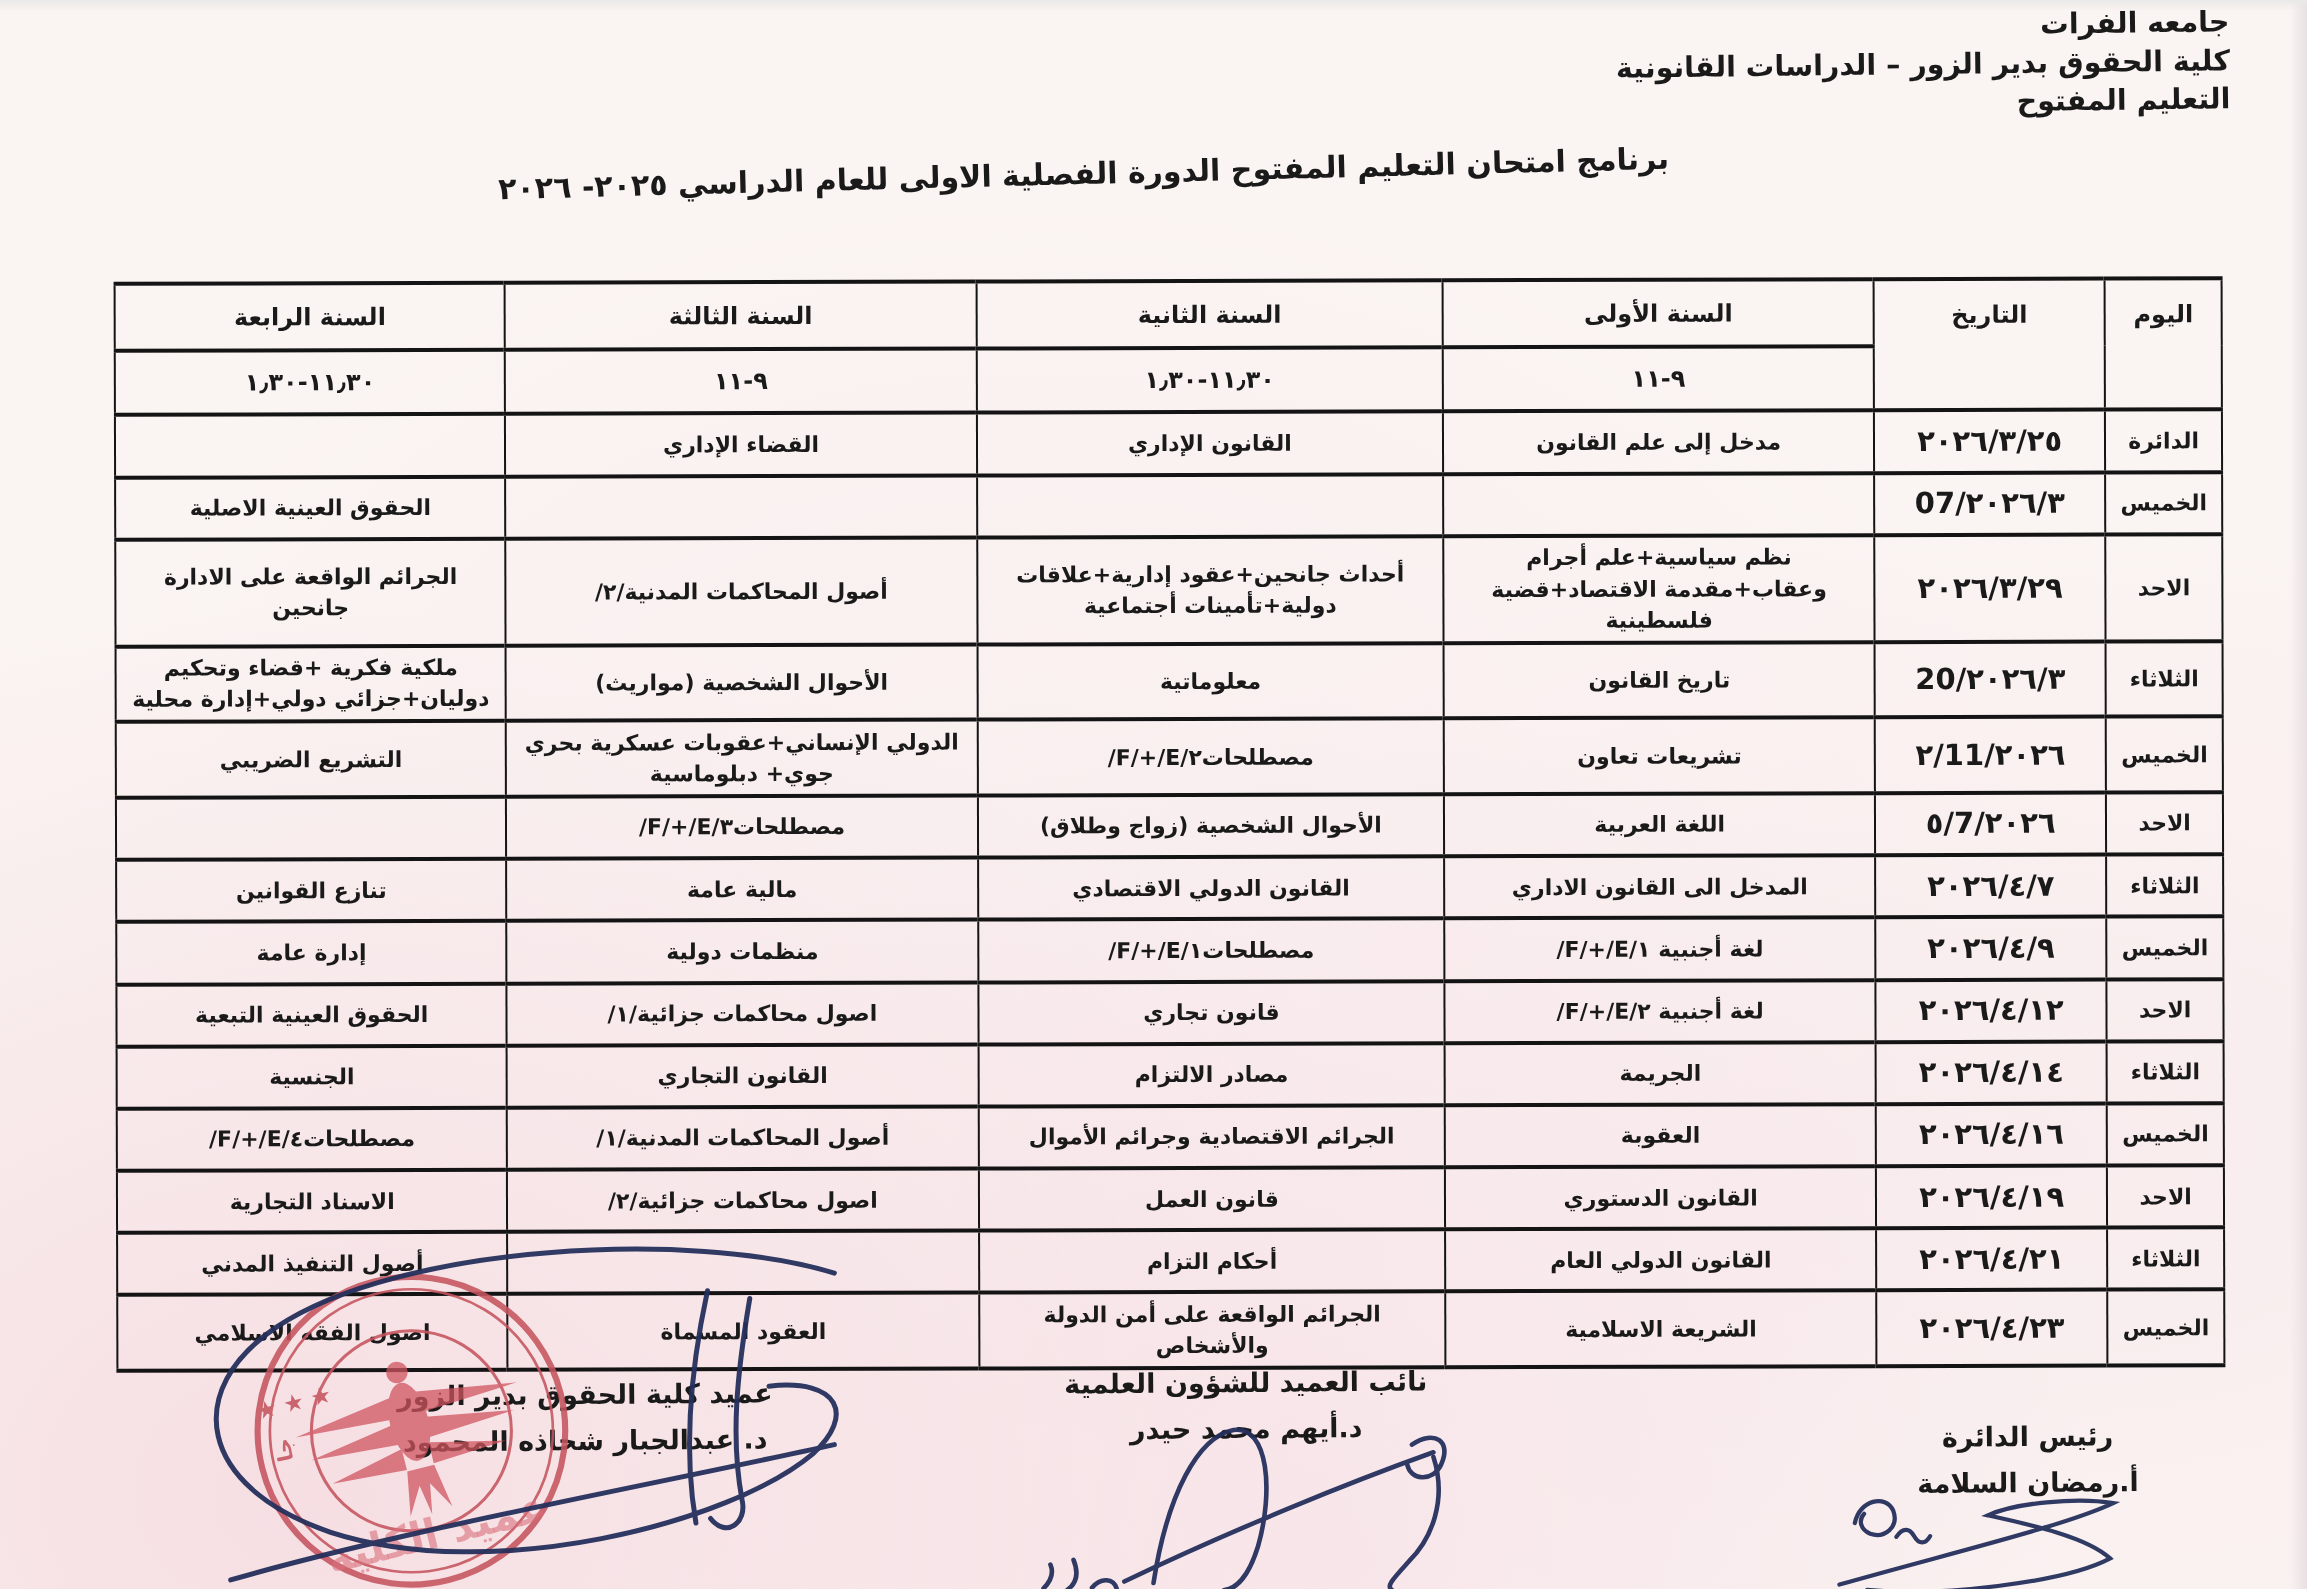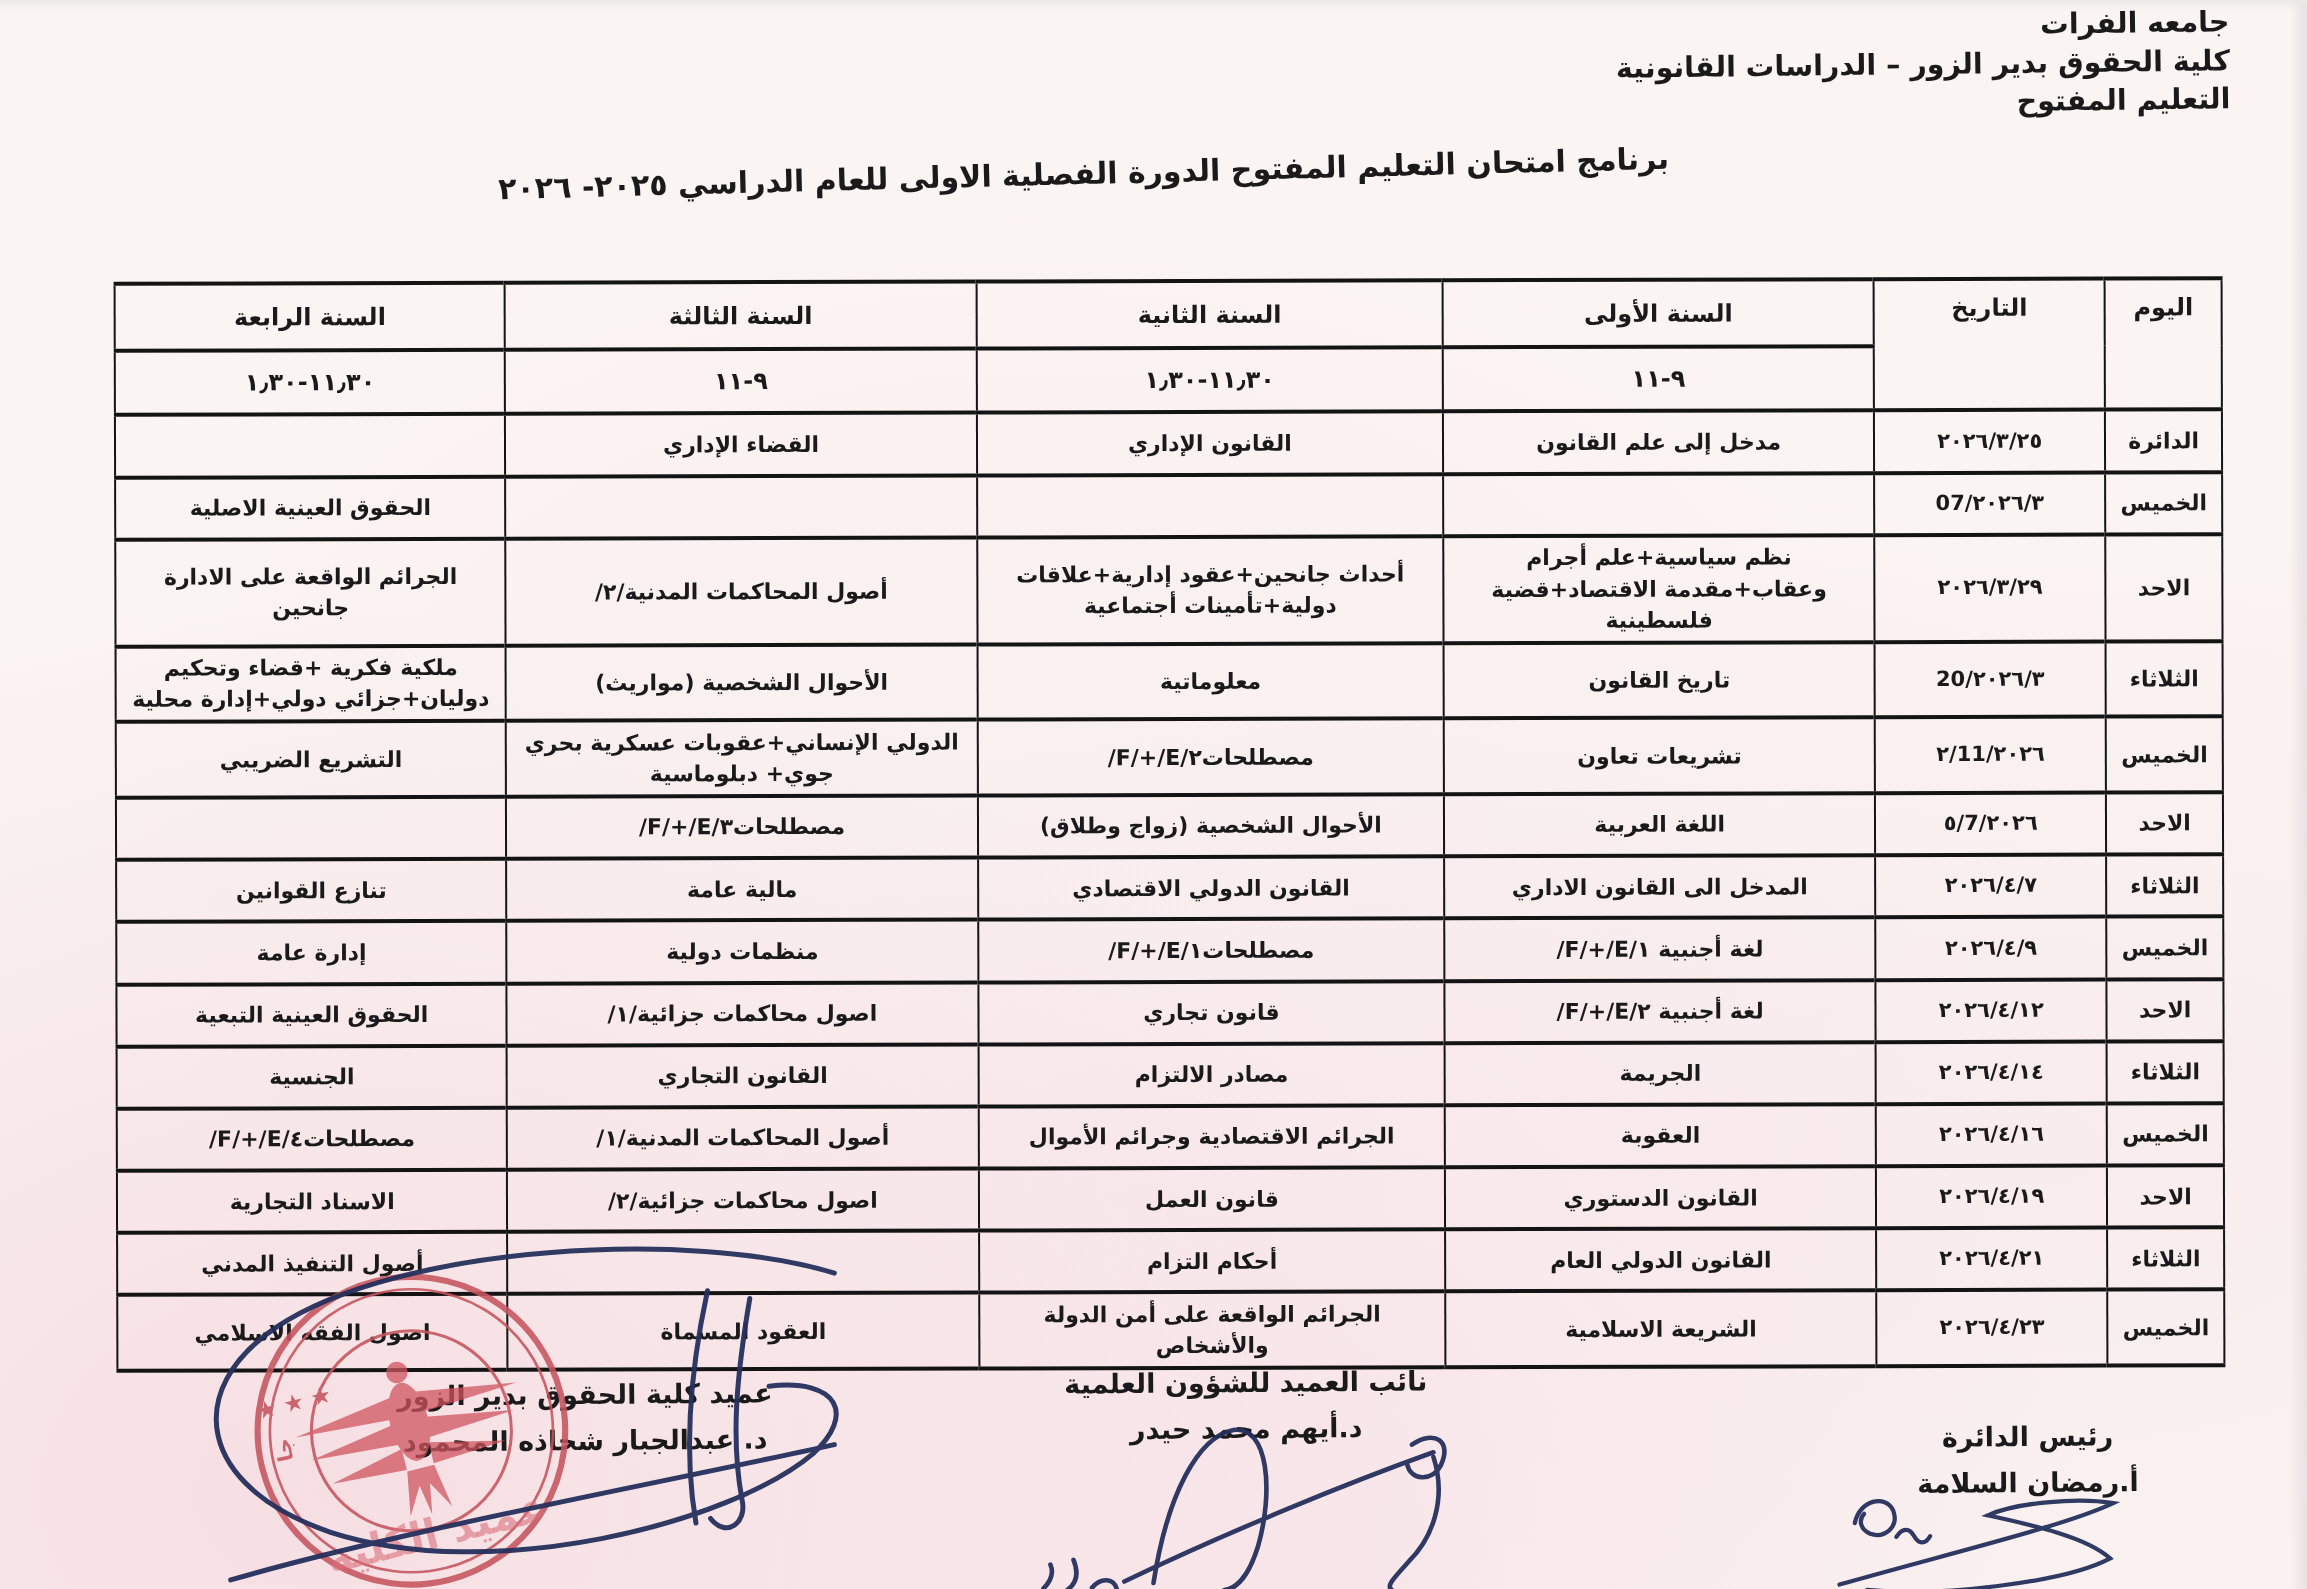--- a/index.html
+++ b/index.html
@@ -34,25 +34,25 @@
     border-collapse:collapse;table-layout:fixed;transform:rotate(-.15deg);
     background:transparent;
   }
   .exam th,.exam td{
     border:2.3px solid #141414;
     border-top-width:4.6px;border-bottom-width:4.6px;
     text-align:center;vertical-align:middle;
     font-weight:bold;padding:4.6px 7.7px;
   }
   .exam thead th{font-size:24px;height:54px;}
-  .exam thead th.corner{vertical-align:top;padding-top:13px;text-align:center;}
+  .exam thead th.corner{vertical-align:top;padding-top:20px;text-align:center;}
   .exam thead tr.times th{font-size:24px;letter-spacing:0.8px;height:51px;}
   .exam tbody td{font-size:22px;height:49px;line-height:1.42;}
   .exam td.day-cell{font-size:22px;}
-  .exam td.date-cell{font-size:21px;letter-spacing:0.8px;}
+  .exam td.date-cell{font-size:29px;letter-spacing:0.8px;}
   .sig-block{position:absolute;text-align:center;font-weight:bold;transform:rotate(-.5deg);}
   .sig-block .sig-title{font-size:27px;white-space:nowrap;margin:0;}
   .sig-block .sig-name{font-size:27px;white-space:nowrap;margin:15.4px 0 0 0;}
   #ink-layer{position:absolute;left:0;top:1200px;width:2307px;height:390px;pointer-events:none;}
 </style>
 </head>
 <body>
 
 <div class="sheet">
   <div class="paper-tint"></div>

